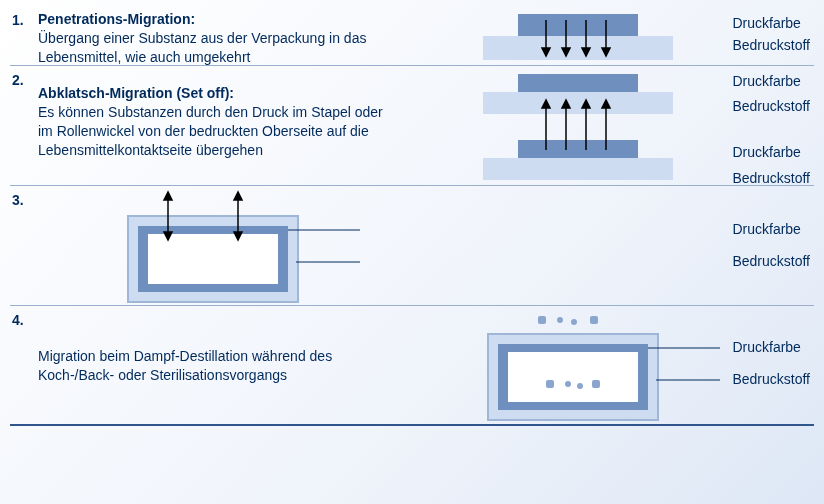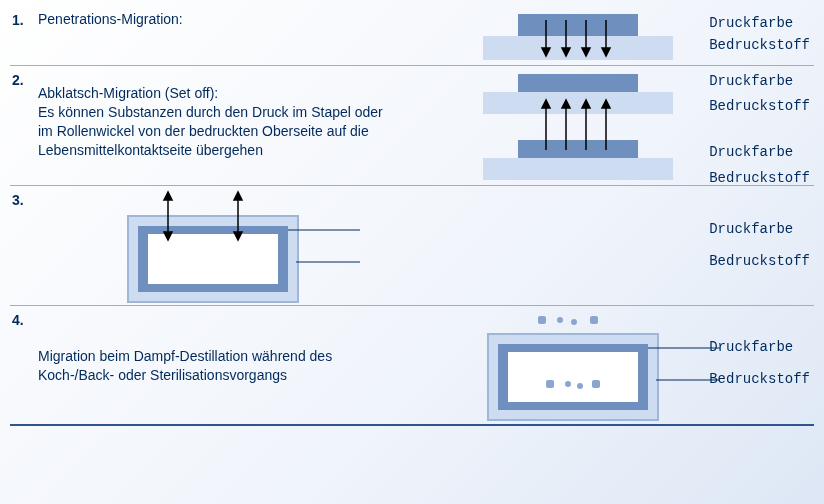--- a/index.html
+++ b/index.html
@@ -8,22 +8,22 @@
     font-family: "Segoe UI", Arial, sans-serif;
     font-size: 14px; color: #002a5c;
     background: linear-gradient(135deg, #ffffff 0%, #f0f4fb 60%, #dde7f5 100%);
     padding: 6px 10px 0 10px;
     position: relative;
   }
   .row { display: flex; border-bottom: 1px solid #99b0cc; padding: 4px 0 8px 2px; }
   .row.last { border-bottom: 2px solid #30558d; }
   .num { width: 26px; font-weight: bold; padding-top: 2px; }
   .txt { flex: 0 0 360px; line-height: 1.35; padding-right: 6px; }
-  .txt .title { font-weight: normal; }
-  .diagram { flex: 1; position: relative; height: 100%; font-family: Liberation Mono, monospace; }
+  .txt .title { font-weight: bold; }
+  .diagram { flex: 1; position: relative; height: 100%; }
   .labels-stack {
     position: absolute; right: 4px; top: 0;
     display: flex; flex-direction: column; gap: 4px;
     text-align: left; color: #002a5c;
   }
   .labels-stack span { line-height: 1.3; }
   .lead { stroke: #002a5c; stroke-width: 1; fill: none; }
   .rect-ink  { fill: #6f8fbf; }
   .rect-sub  { fill: #cddcf0; }
   .rect-inner { fill: #ffffff; }
@@ -35,20 +35,21 @@
   .r3 { height: 120px; }
   .r4 { height: 120px; }
 </style>
 </head>
 <body>
 
 <div class="row r1">
   <div class="num">1.</div>
   <div class="txt">
     <span class="title">Penetrations-Migration:</span><br>
+    <span>Übergang einer Substanz aus der Verpackung in das Lebensmittel, wie auch umgekehrt</span>
   </div>
   <div class="diagram">
     <svg width="100%" height="60">
       <rect class="rect-ink" x="120" y="4" width="120" height="22"></rect>
       <rect class="rect-sub" x="85" y="26" width="190" height="24"></rect>
       <g class="arrow">
         <line x1="148" y1="10" x2="148" y2="42"></line>
           <polygon class="arrowhead" points="148,46 144,38 152,38"></polygon>
         <line x1="168" y1="10" x2="168" y2="42"></line>
           <polygon class="arrowhead" points="168,46 164,38 172,38"></polygon>

